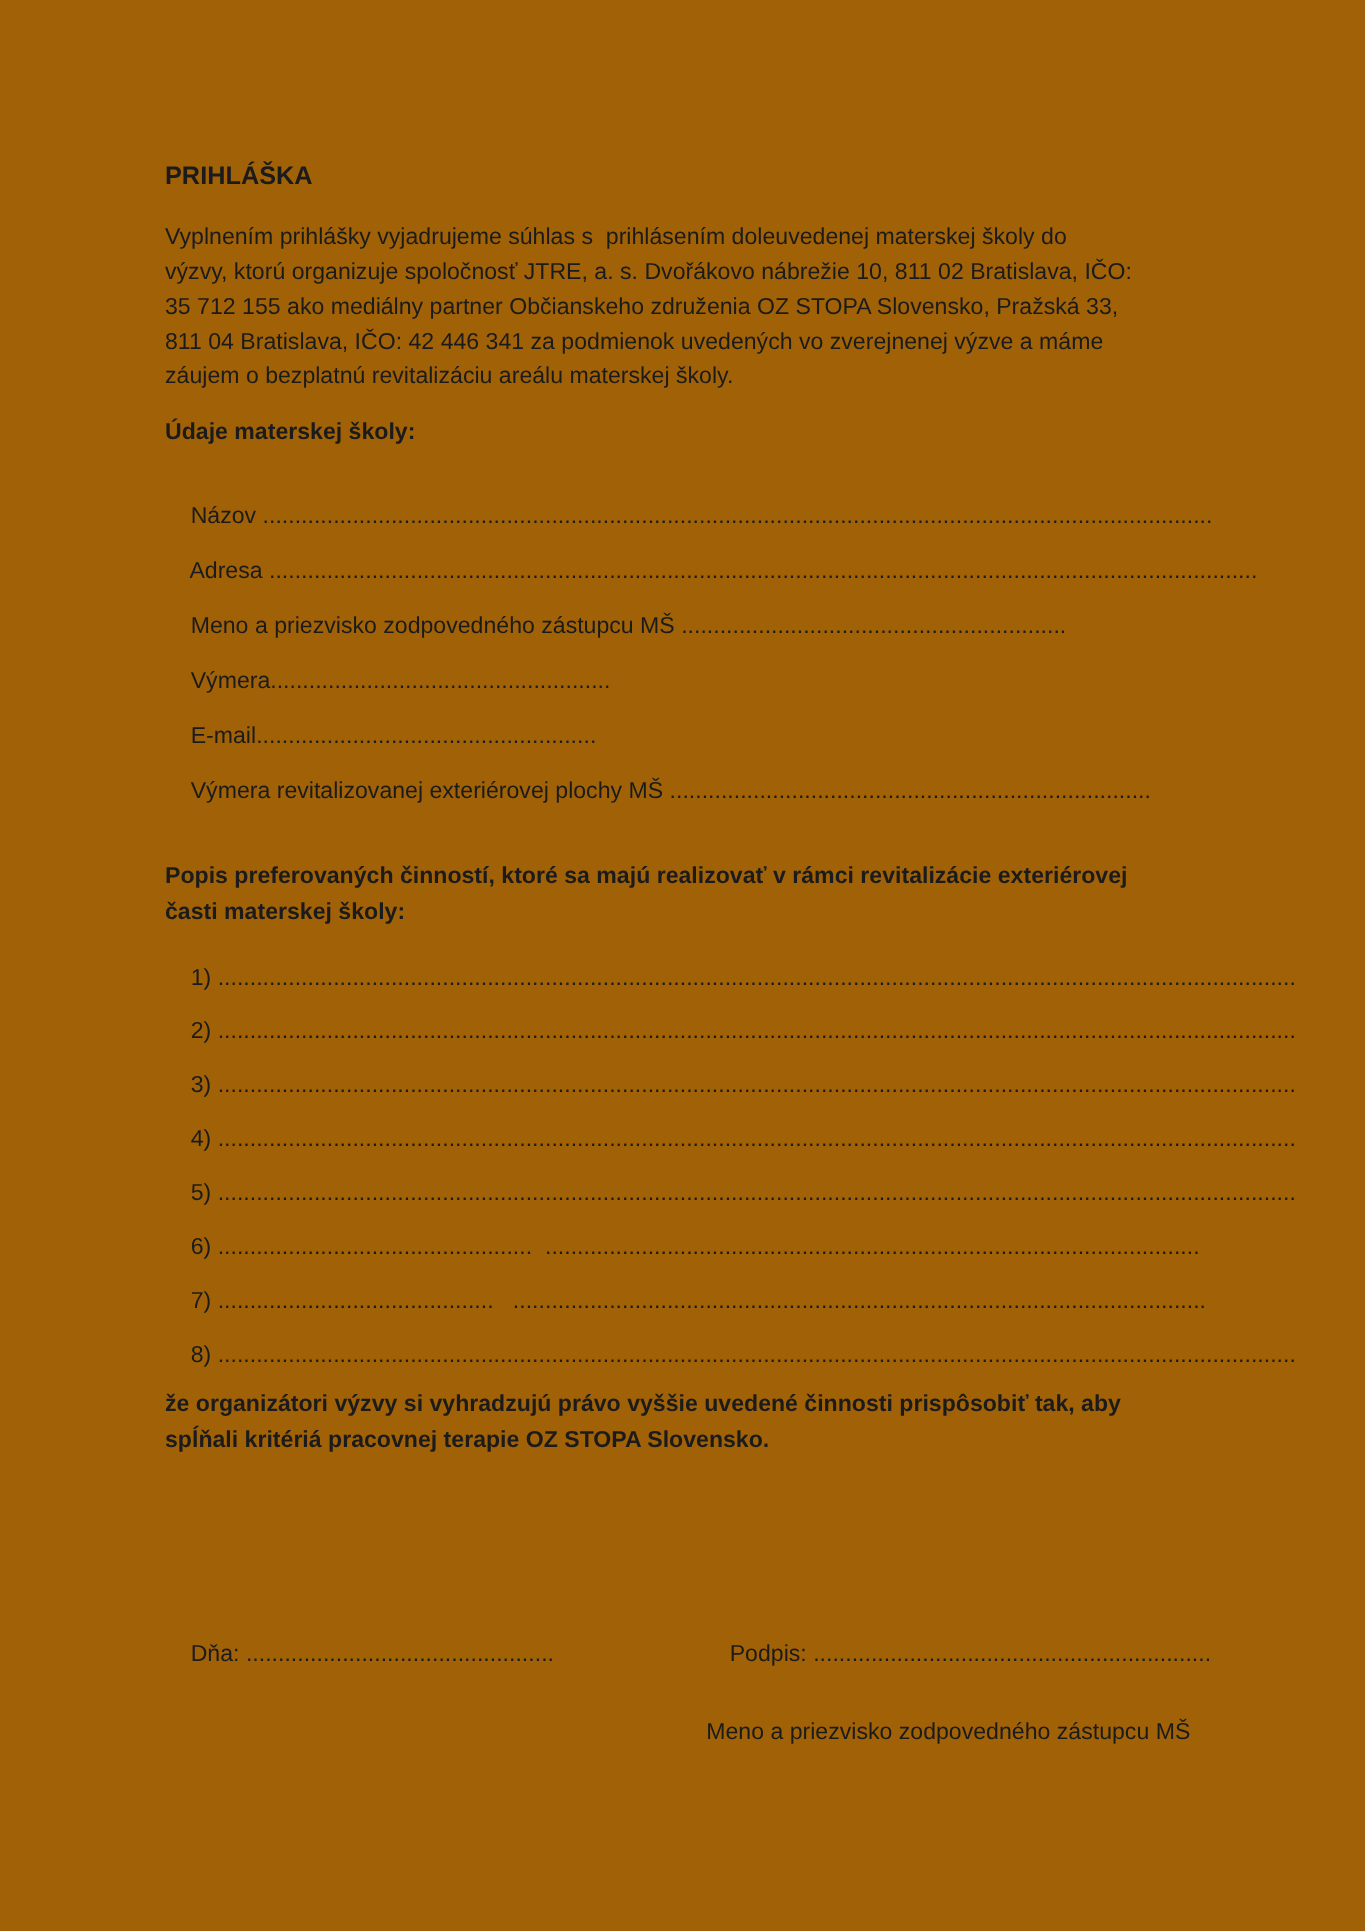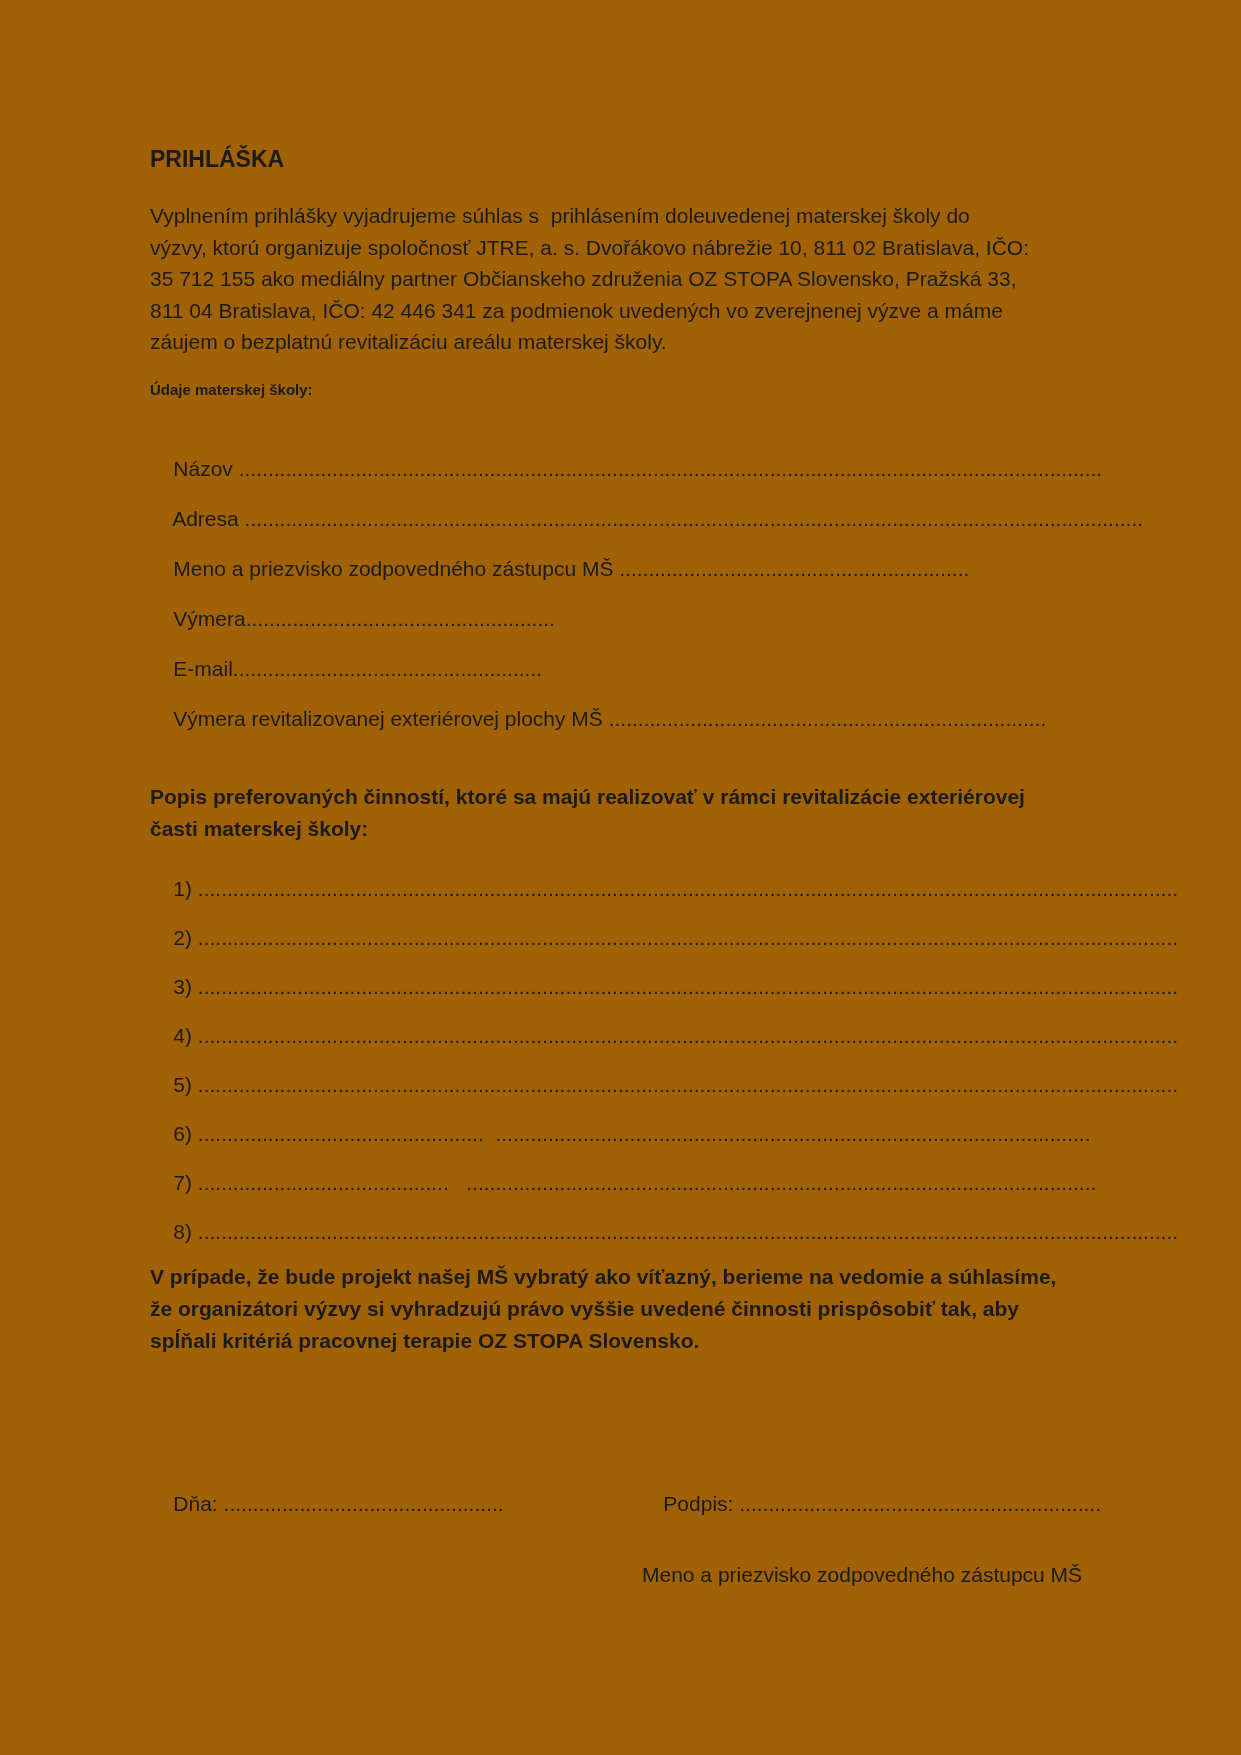--- a/index.html
+++ b/index.html
@@ -22,21 +22,21 @@
     top: 146px;
     font-size: 23px;
     font-weight: bold;
     white-space: pre;
   }
   .intro-block {
     top: 200px;
     line-height: 31.5px;
   }
   .section-heading {
-    font-size: 15px;
+    font-size: 21px;
     font-weight: bold;
     white-space: pre;
   }
   .heading-udaje { top: 381px; }
   .popis-block {
     top: 781px;
     line-height: 31.5px;
     font-weight: bold;
   }
   .popis-block .line { font-weight: bold; }
@@ -112,21 +112,20 @@
     <span>6) </span><span>.................................................  ......................................................................................................</span>
   </div>
   <div class="abs field-row" style="top:1147px;">
     <span>7) </span><span>...........................................   ............................................................................................................</span>
   </div>
   <div class="abs field-row" style="top:1196px;">
     <span>8) </span><span>........................................................................................................................................................................</span>
   </div>
 
   <div class="abs consent-block">
-    <div class="line">V prípade, že bude projekt našej MŠ vybratý ako víťazný, berieme na vedomie a súhlasíme,</div>
     <div class="line">že organizátori výzvy si vyhradzujú právo vyššie uvedené činnosti prispôsobiť tak, aby</div>
     <div class="line">spĺňali kritériá pracovnej terapie OZ STOPA Slovensko.</div>
   </div>
 
   <div class="sig-row dna-row abs" style="left:150px;text-align:right;">
     <span>Dňa: </span><span>................................................</span>
   </div>
   <div class="sig-row podpis-row abs" style="left:640px;">
     <span>Podpis: </span><span>..............................................................</span>
   </div>

